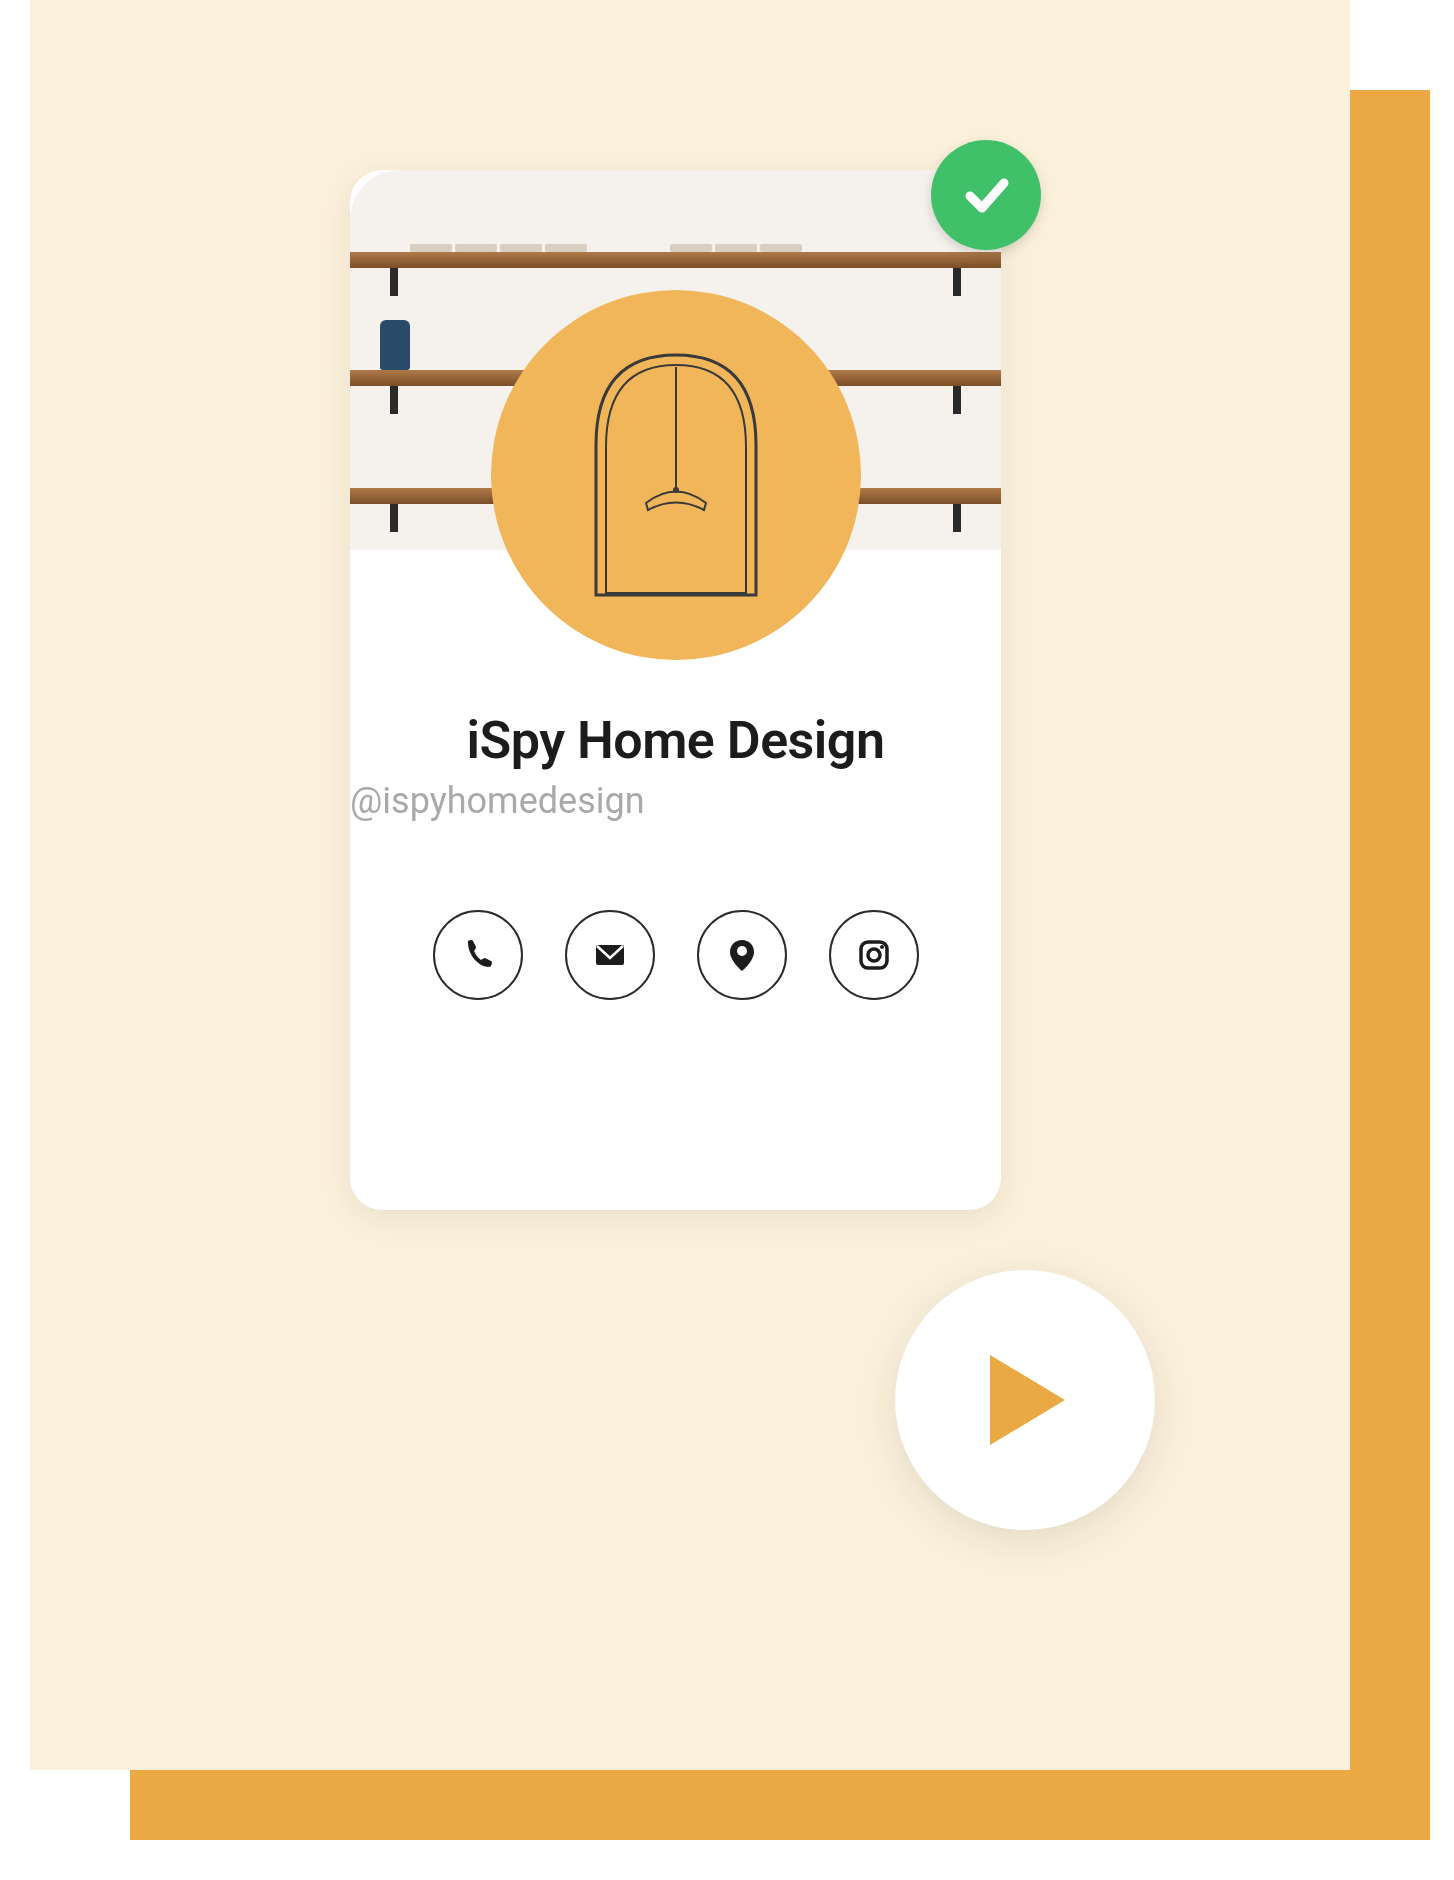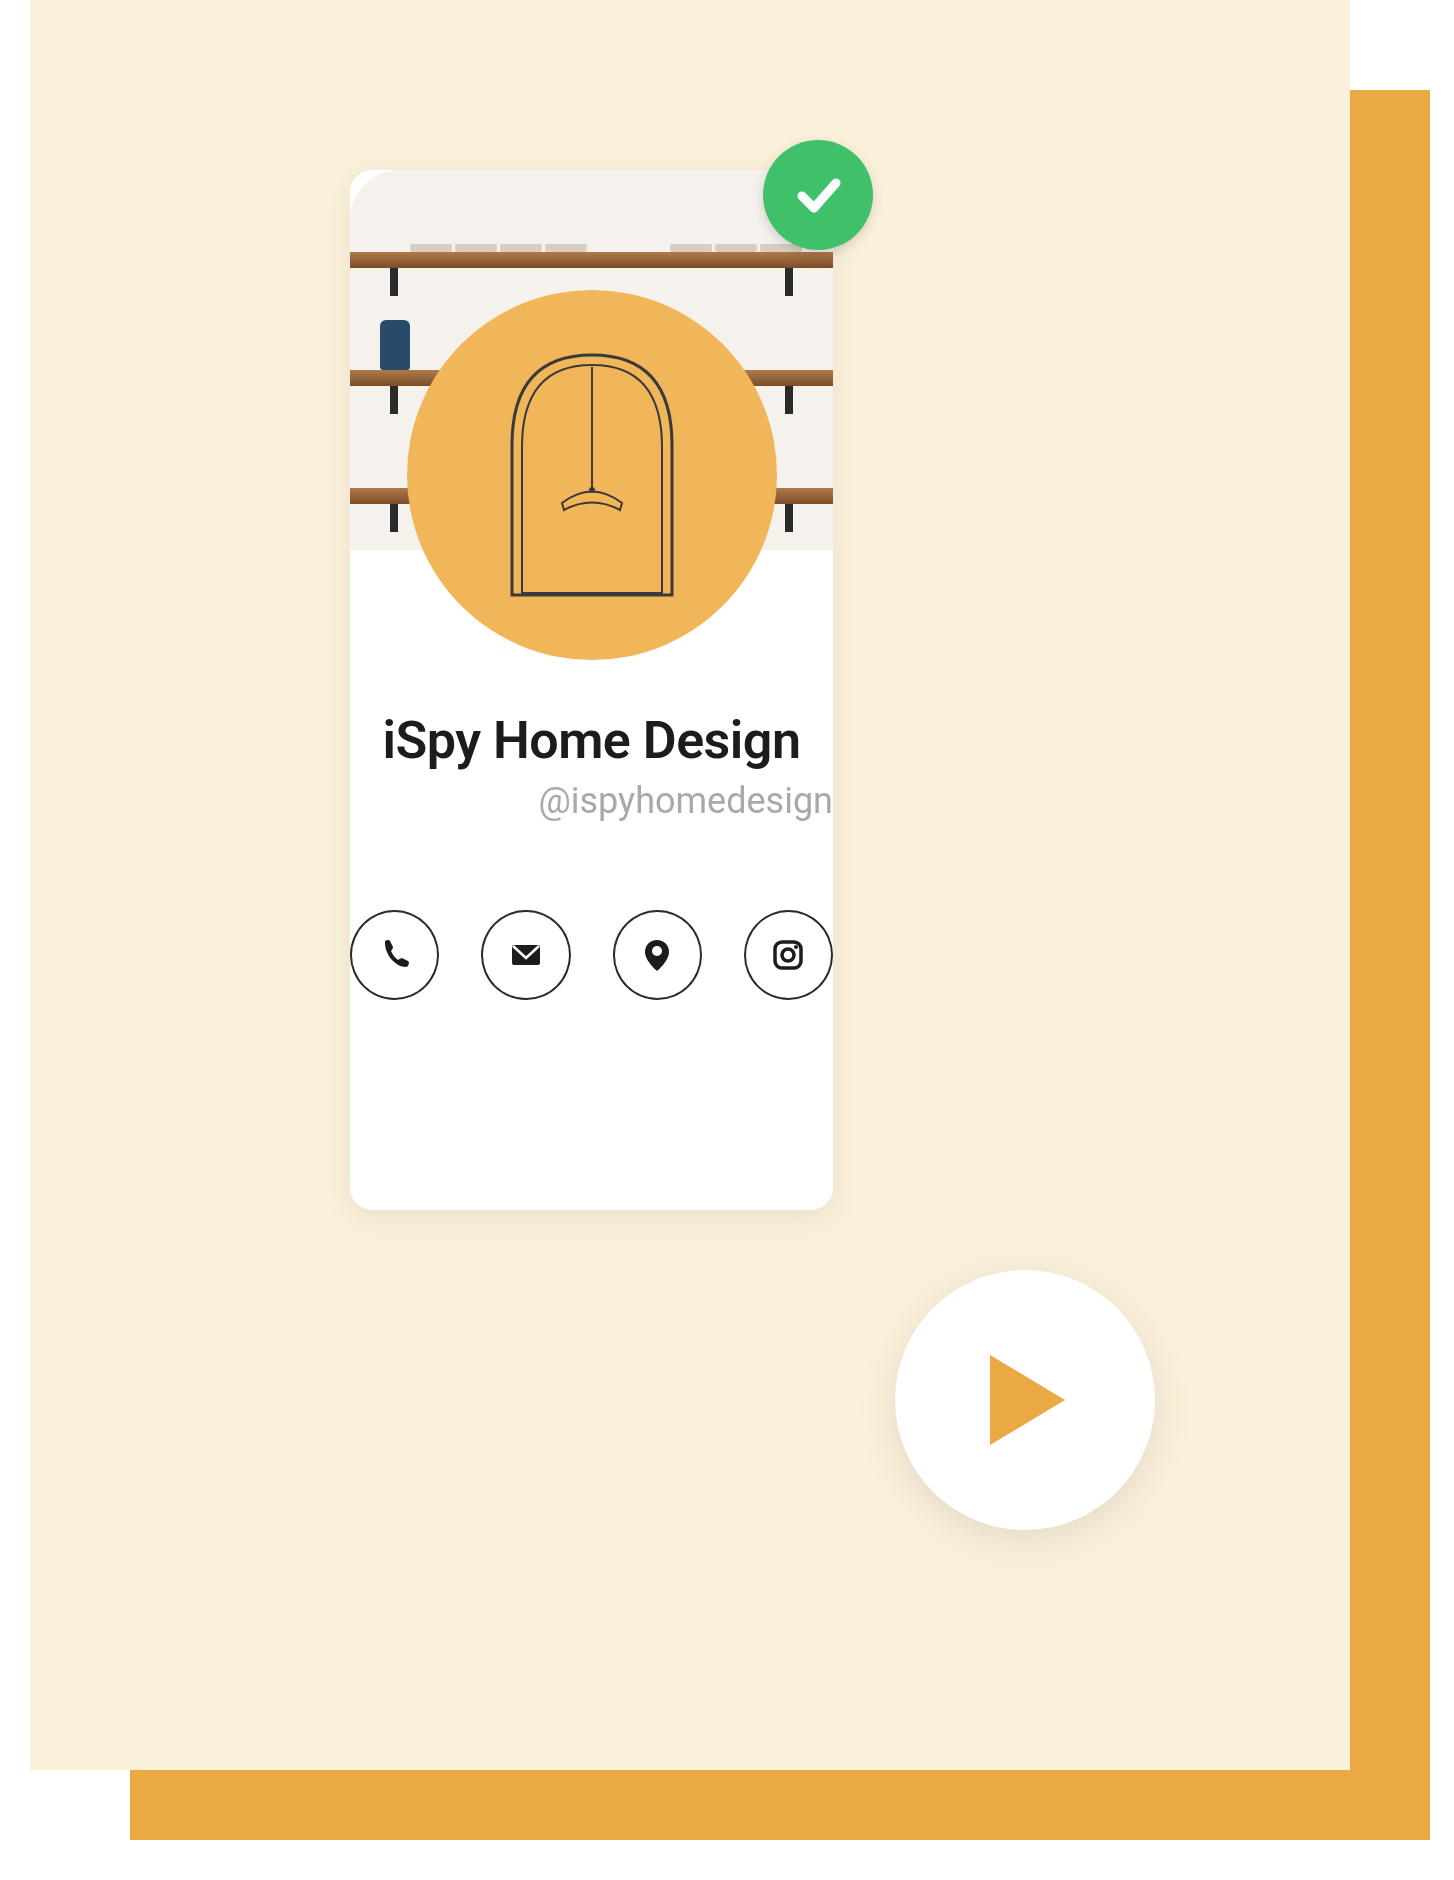--- a/index.html
+++ b/index.html
@@ -24,24 +24,24 @@
     left:30px;
     top:0px;
     width:1320px;
     height:1770px;
     background:#fbf1db;
   }
   .card{
     position:absolute;
     left:350px;
     top:170px;
-    width:483px;
+    width:651px;
     height:1040px;
     background:#ffffff;
-    border-radius:22px;
+    border-radius:32px;
     box-shadow:0 8px 30px rgba(0,0,0,0.08);
     overflow:visible;
   }
   .cover{
     width:100%;
     height:380px;
     border-top-left-radius:50px;
     border-top-right-radius:50px;
     overflow:hidden;
     position:relative;
@@ -113,21 +113,21 @@
     text-align:center;
     font-size:52px;
     font-weight:600;
     color:#1c1c1c;
     letter-spacing:-0.5px;
   }
   .profile-handle{
     position:absolute;
     top:610px;
     left:0;right:0;
-    text-align:right;
+    text-align:left;
     font-size:36px;
     font-weight:400;
     color:#a9a9a9;
   }
   .action-row{
     position:absolute;
     top:740px;
     left:0;right:0;
     display:flex;
     justify-content:center;

